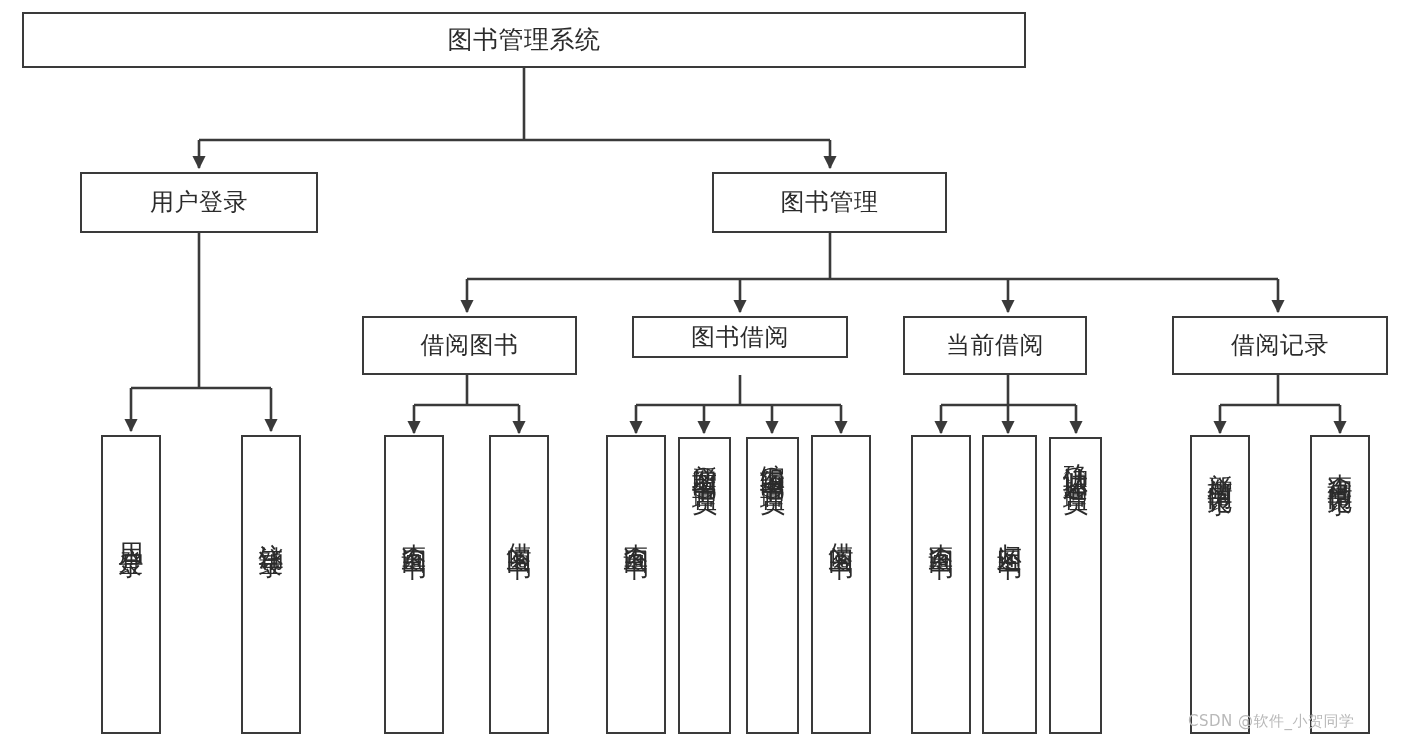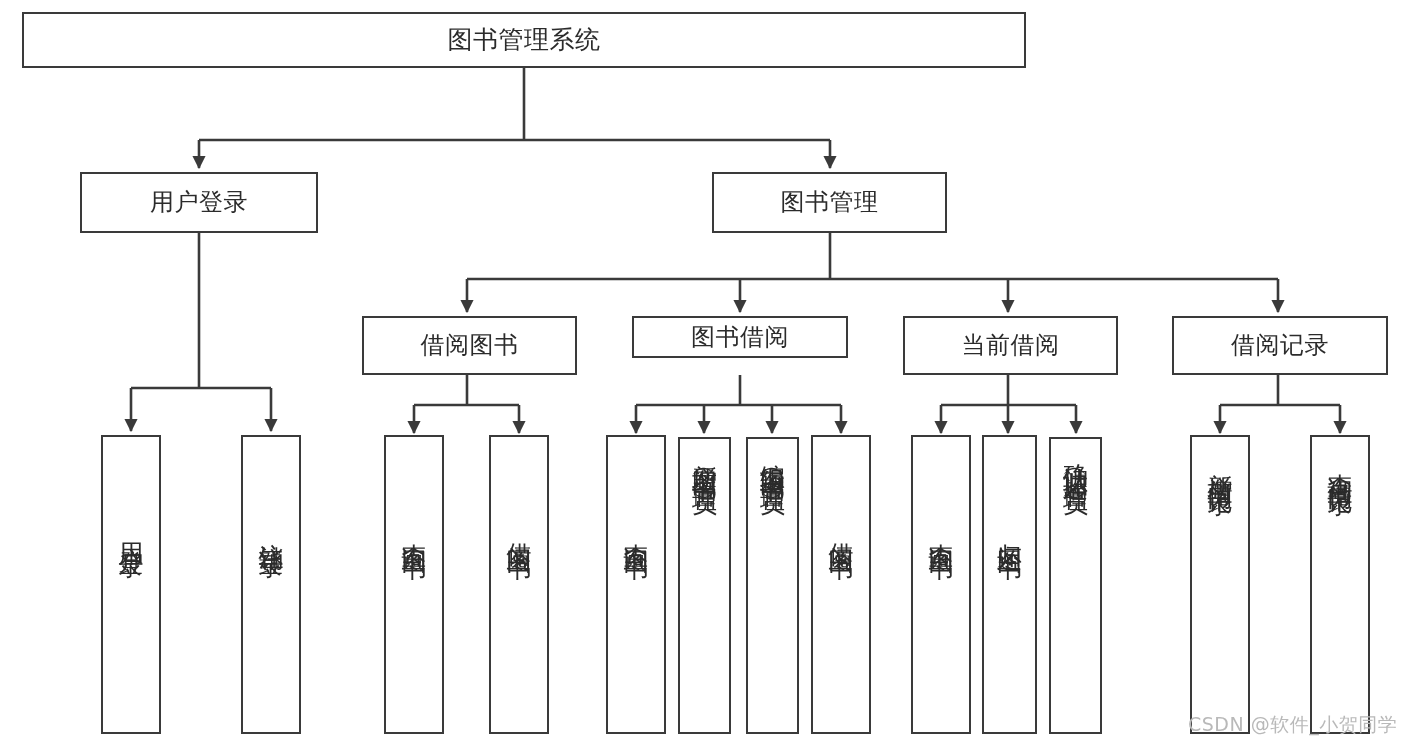--- a/index.html
+++ b/index.html
@@ -67,21 +67,21 @@
   .node.v.pad3 .label {
     margin-top: 16px;
   }
   .node.v.pad4 .label {
     margin-top: 5px;
   }
   .watermark {
     position: absolute;
     left: 1188px;
     top: 712px;
-    font-size: 19px;
+    font-size: 15px;
     color: #b9b9b9;
     z-index: 6;
     white-space: pre;
     letter-spacing: 0.5px;
   }
 </style>
 </head>
 <body>
 
 <div id="canvas">
@@ -146,21 +146,21 @@
   <div class="node h" style="left:712px; top:172px; width:235px; height:61px;">
     <span class="label">图书管理</span>
   </div>
 
   <div class="node h" style="left:362px; top:316px; width:215px; height:59px;">
     <span class="label">借阅图书</span>
   </div>
   <div class="node h" style="left:632px; top:316px; width:216px; height:42px;">
     <span class="label">图书借阅</span>
   </div>
-  <div class="node h" style="left:903px; top:316px; width:215px; height:59px;">
+  <div class="node h" style="left:903px; top:316px; width:184px; height:59px;">
     <span class="label">当前借阅</span>
   </div>
   <div class="node h" style="left:1172px; top:316px; width:216px; height:59px;text-align:center;">
     <span class="label">借阅记录</span>
   </div>
 
   <div class="node v pad" style="left:101px; top:435px; width:60px; height:299px;">
     <span class="label">用户登录</span>
   </div>
   <div class="node v pad" style="left:241px; top:435px; width:60px; height:299px;">

